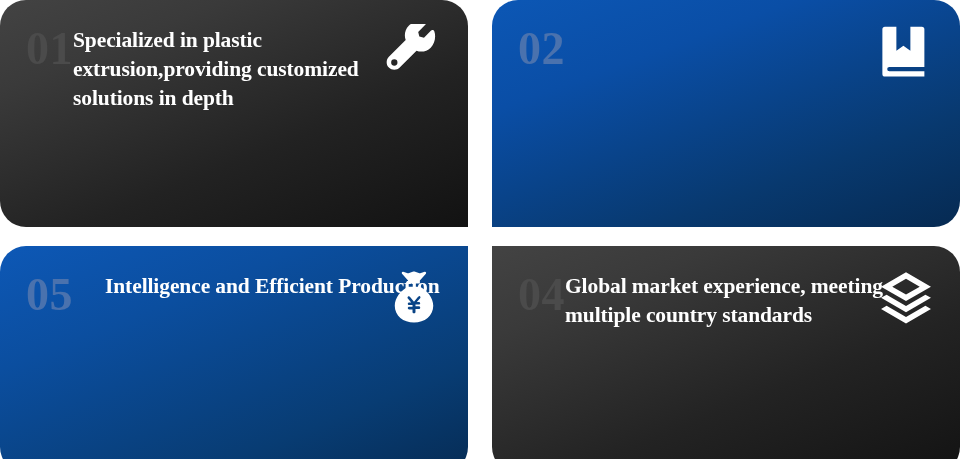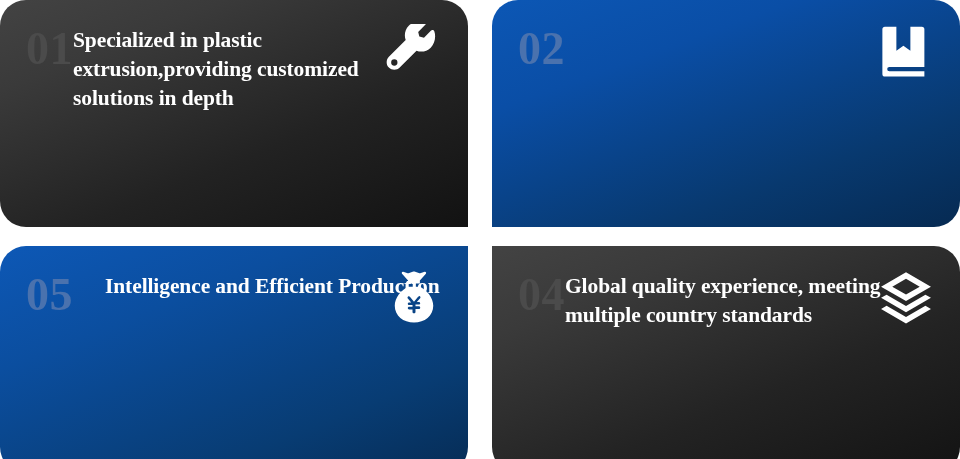--- a/index.html
+++ b/index.html
@@ -129,16 +129,16 @@
 
   <div class="card card-04">
     <span class="card-icon">
       <svg viewBox="0 0 64 64" xmlns="http://www.w3.org/2000/svg" aria-hidden="true">
         <path fill="#ffffff" d="M32 2.5 60.5 19 32 35.5 3.5 19 32 2.5zm0 7.6L16.3 19 32 28 47.7 19 32 10.1z"></path>
         <path fill="#ffffff" d="M9.8 28.2 3.5 31.8 32 48.3l28.5-16.5-6.3-3.6L32 41.1 9.8 28.2z"></path>
         <path fill="#ffffff" d="M9.8 40.9 3.5 44.5 32 61l28.5-16.5-6.3-3.6L32 53.8 9.8 40.9z"></path>
       </svg>
     </span>
     <div class="card-number">04</div>
-    <p class="card-text">Global quality experience, meeting multiple country standards</p>
+    <p class="card-text">Global market experience, meeting multiple country standards</p>
   </div>
 
 </div>
 
 </body></html>

